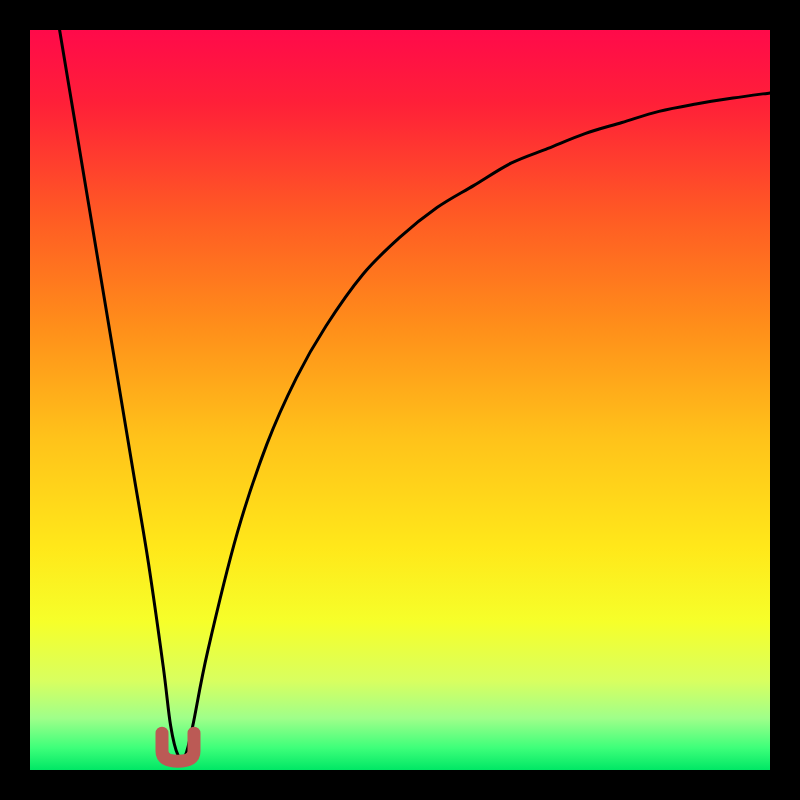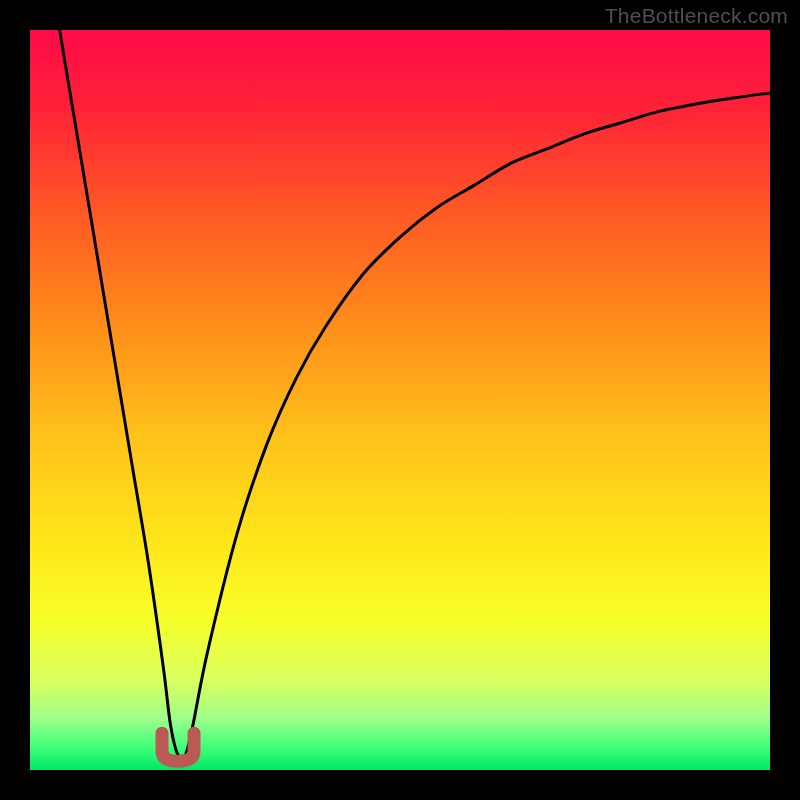--- a/index.html
+++ b/index.html
@@ -30,21 +30,20 @@
   svg {
     position: absolute;
     top: 0;
     left: 0;
   }
 </style>
 </head>
 <body>
 
 <div class="frame">
-  <div class="watermark">TheBottleneck.com</div>
   <svg id="svg" width="800" height="800" viewBox="0 0 800 800">
     <defs>
       <linearGradient id="bg-grad" x1="0" y1="0" x2="0" y2="1">
           <stop offset="0%" stop-color="#ff0a4a"></stop>
           <stop offset="10%" stop-color="#ff2038"></stop>
           <stop offset="25%" stop-color="#ff5a24"></stop>
           <stop offset="40%" stop-color="#ff8e1a"></stop>
           <stop offset="55.00000000000001%" stop-color="#ffc21a"></stop>
           <stop offset="70%" stop-color="#ffe81a"></stop>
           <stop offset="80%" stop-color="#f6ff2a"></stop>

